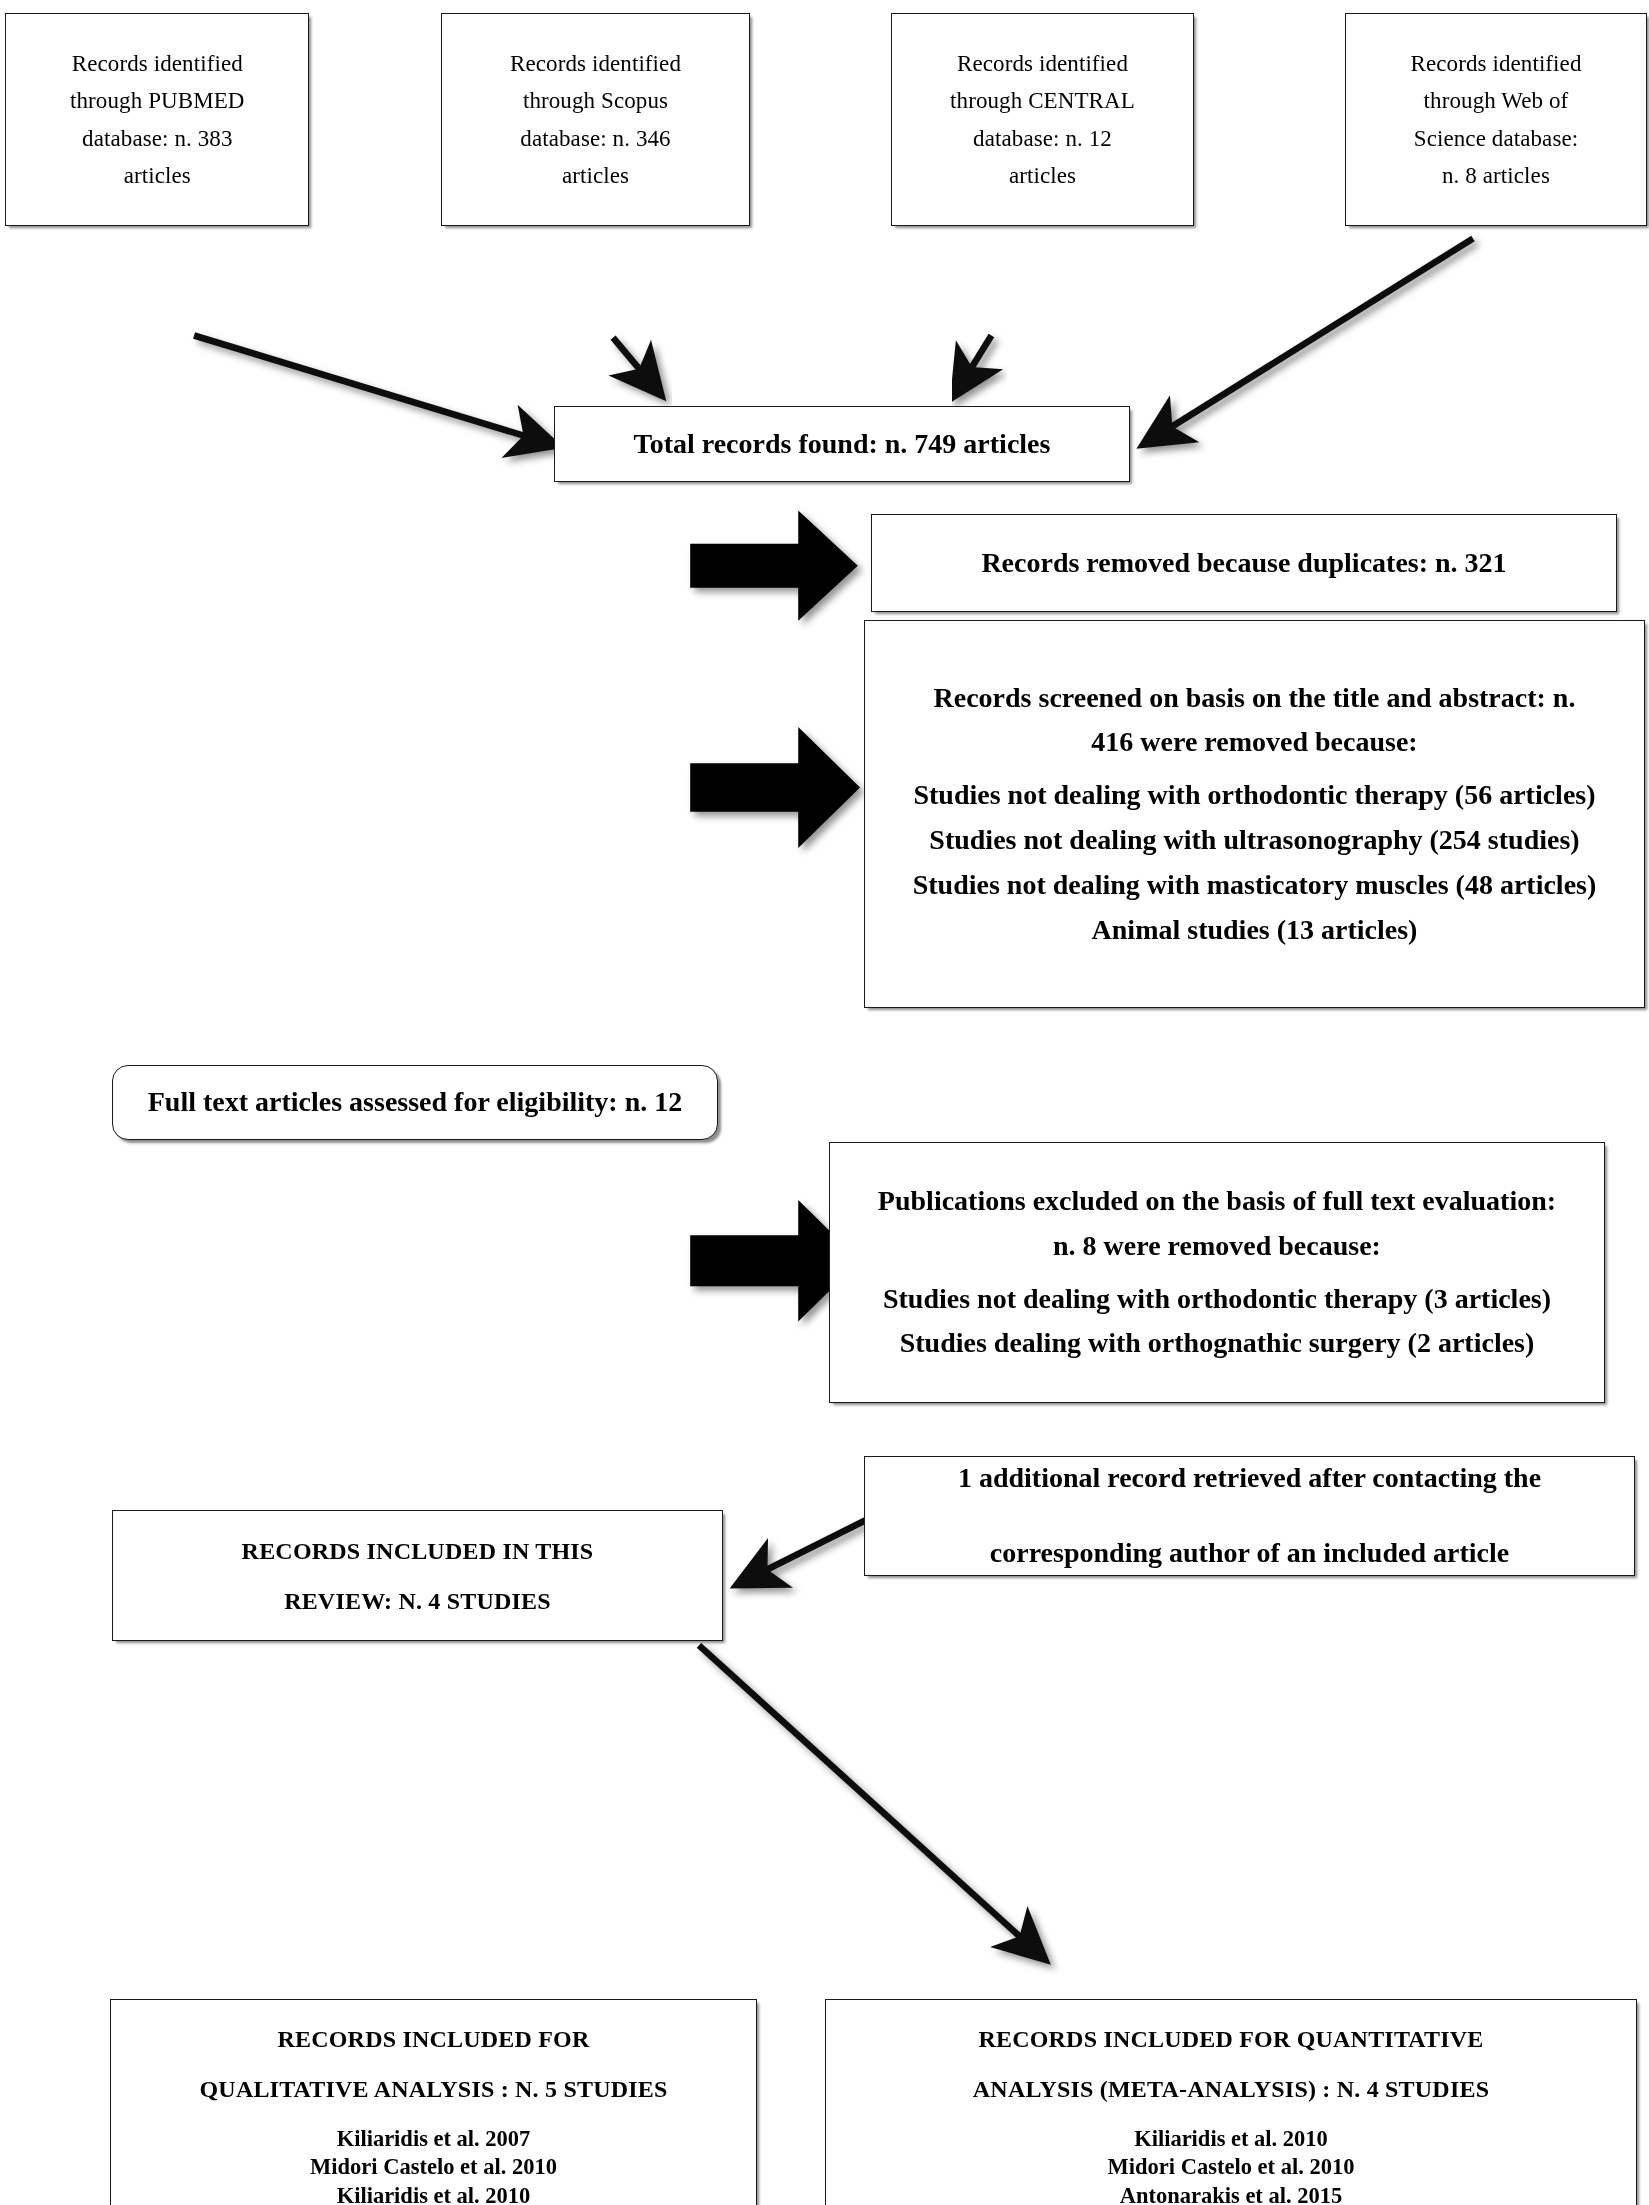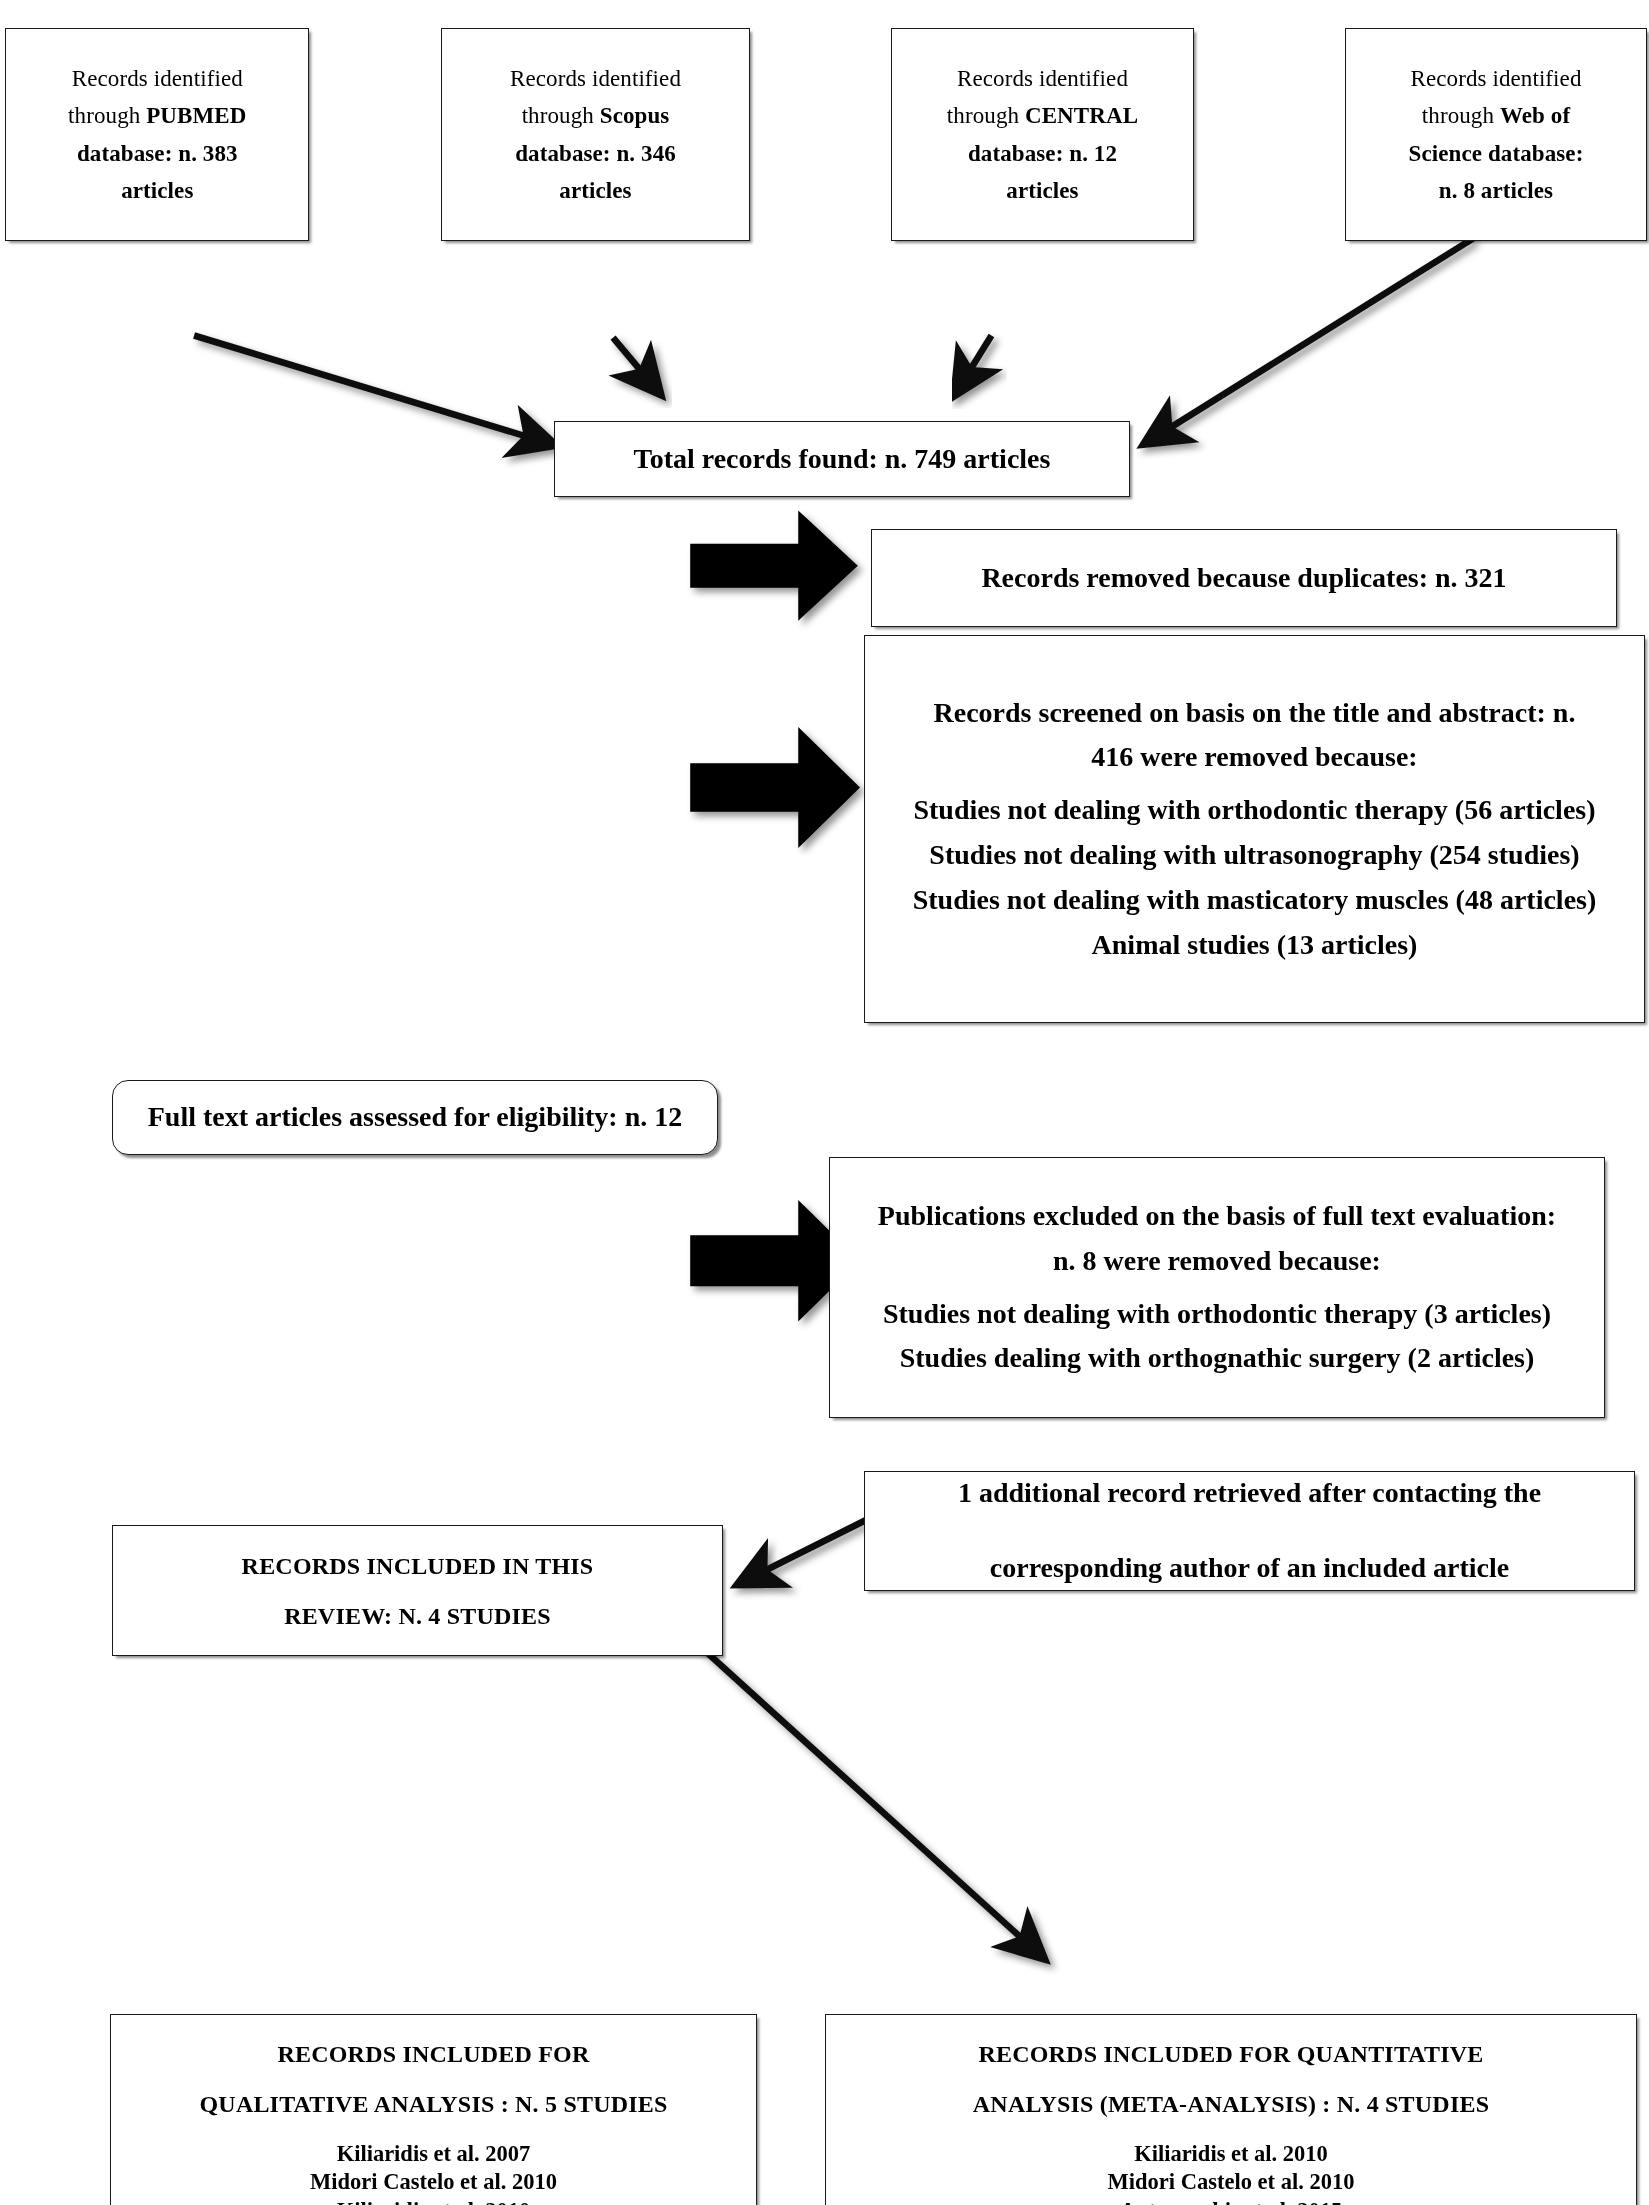--- a/index.html
+++ b/index.html
@@ -8,26 +8,25 @@
   #stage { position:absolute; left:0; top:0; width:1649px; height:2316px; overflow:hidden; }
 
   .box {
     position:absolute; box-sizing:border-box;
     border:1.8px solid #1a1a1a; background:#ffffff;
     display:flex; flex-direction:column;
     align-items:center; justify-content:center;
     text-align:center;
     box-shadow: 3.1px 3.1px 2.6px -0.9px rgba(0,0,0,0.45);
     padding:2.6px 6.2px;
-    margin-top:15px;
   }
   .box p { margin:0; width:100%; }
 
   .ln  { font-size:23px; font-weight:400; line-height:1.62; letter-spacing:0.1px; }
-  .ln b{ font-weight:700;text-align:center; }
+  .ln b{ font-weight:400;text-align:center; }
   .bold{ font-size:28px; font-weight:700; line-height:1.60; }
   .caps{ font-size:24px; font-weight:700; line-height:1.75; letter-spacing:0.2px; }
   .cite{ font-size:22.5px; font-weight:700; line-height:1.28; }
   .gap-sm { height:8px; }
   .gap-md { height:15px; }
 
   svg.layer { position:absolute; left:0; top:0; width:1649px; height:2316px; pointer-events:none; }
   .thinline-thick { stroke:#111; stroke-width:15; fill:none; }
   .solidblk { fill:#000; }
   .shadowed { filter:url(#dropsh); }

